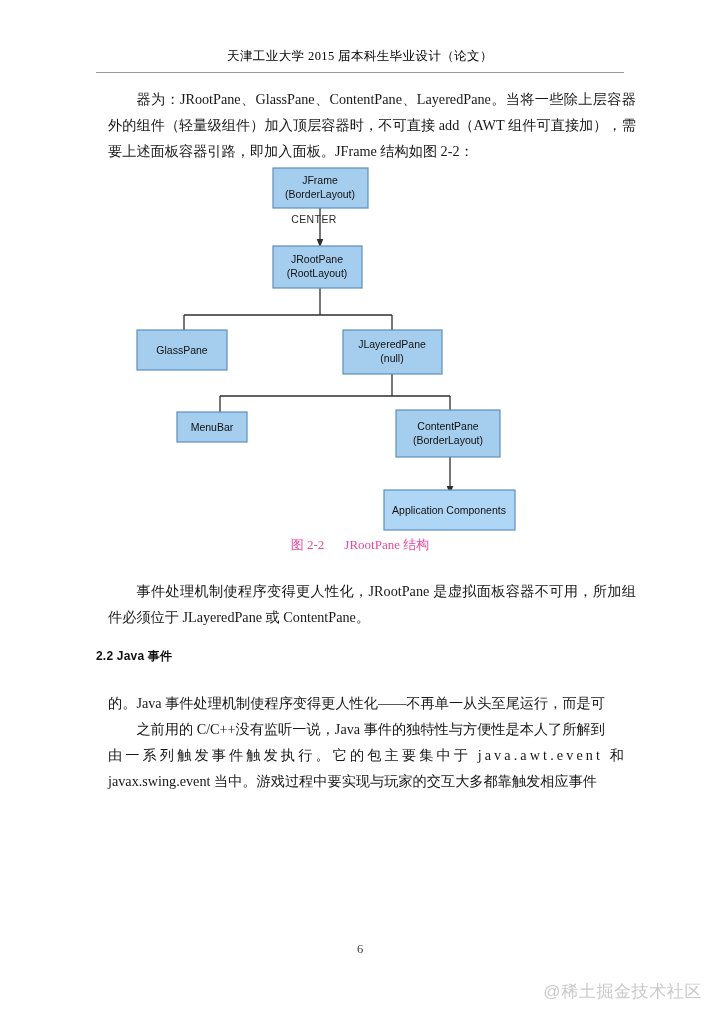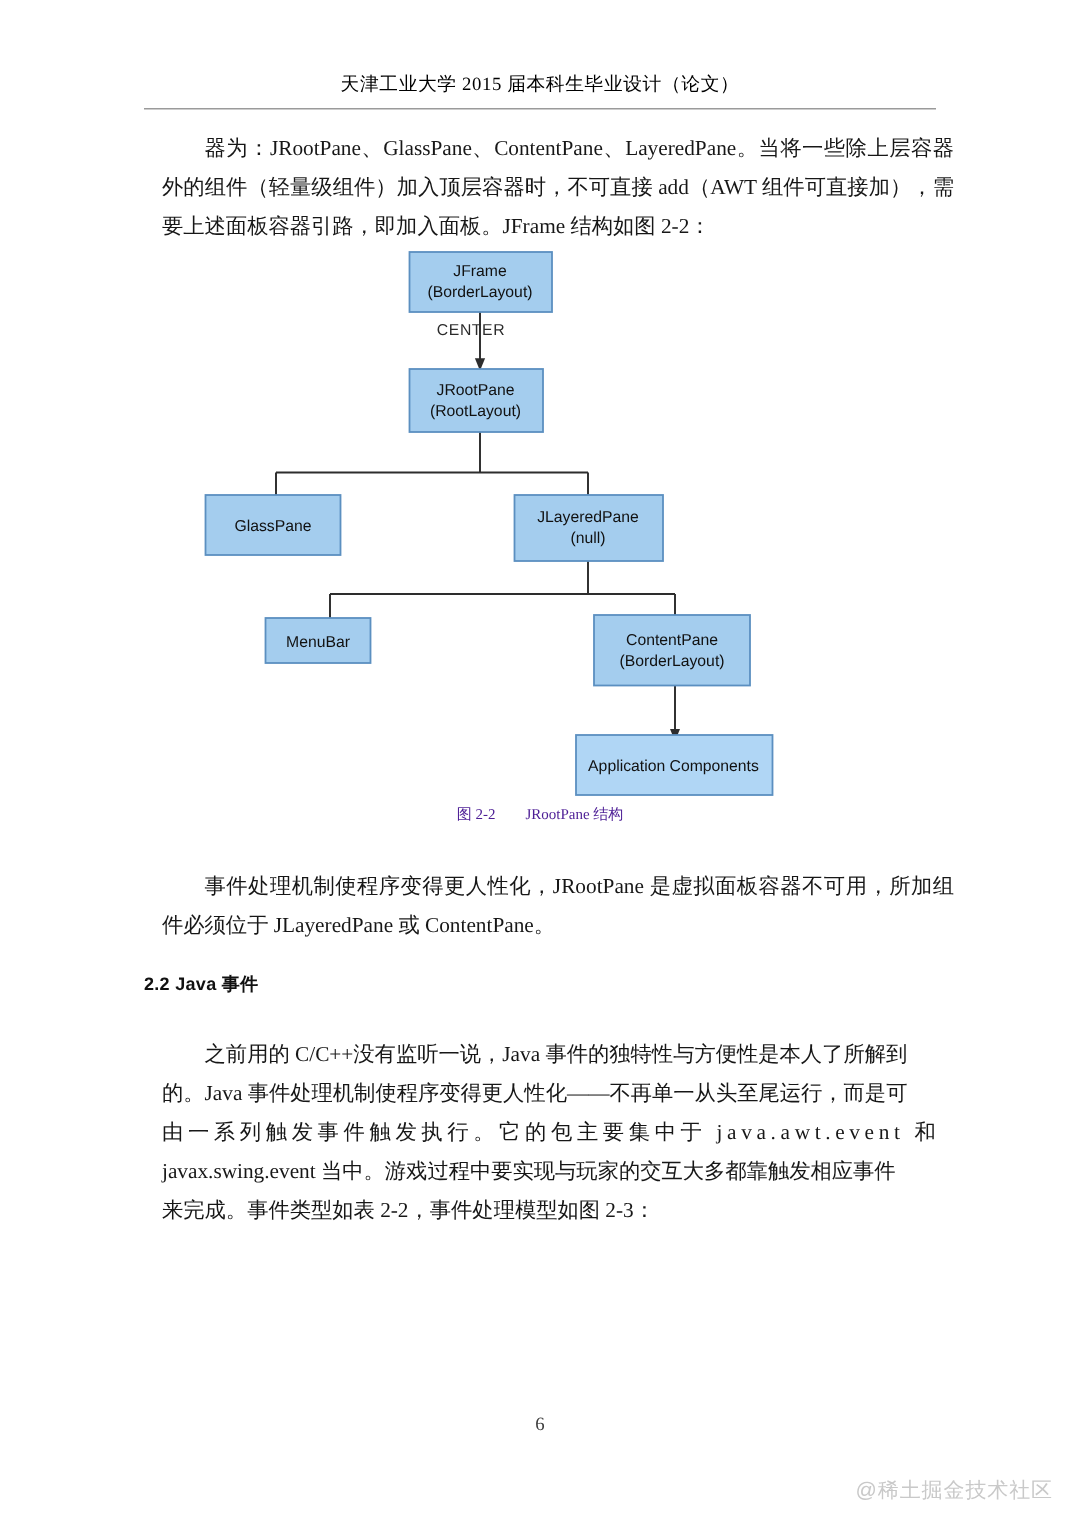--- a/index.html
+++ b/index.html
@@ -101,42 +101,42 @@
     fill: #2b2b2b;
     letter-spacing: 0.4px;
   }
 
   .caption {
     position: absolute;
     left: 96px;
     top: 536px;
     width: 528px;
     text-align: center;
-    font-size: 10px;
-    color: #4c1d95;
+    font-size: 13px;
+    color: #ec4899;
   }
   .caption .gap { display: inline-block; width: 20px; }
 
   
   .folio {
     position: absolute;
     left: 96px;
     top: 942px;
     width: 528px;
     text-align: center;
     font-size: 12.5px;
     color: #3d3d3d;
   }
 
   .watermark {
     position: absolute;
     right: 18px;
     bottom: 16px;
     font-family: "Liberation Sans", "DejaVu Sans", sans-serif;
-    font-size: 14px;
+    font-size: 17px;
     color: #c9c9c9;
     letter-spacing: 0.6px;
     user-select: none;
   }
 </style>
 </head>
 <body>
 
 <div class="page">
 
@@ -222,23 +222,22 @@
 
   <div class="caption">
     <span>图 2-2</span><span class="gap"></span><span>JRootPane 结构</span>
   </div>
 
   <div class="body-block para-2 indent">事件处理机制使程序变得更人性化，JRootPane 是虚拟面板容器不可用，所加组件必须位于 JLayeredPane 或 ContentPane。</div>
 
   <div class="heading">2.2 Java 事件</div>
 
   <div class="body-block para-3">
+    <span class="loose-line">的。Java 事件处理机制使程序变得更人性化——不再单一从头至尾运行，而是可</span>
     <span class="loose-line indent">之前用的 C/C++没有监听一说，Java 事件的独特性与方便性是本人了所解到</span>
-    <span class="loose-line">的。Java 事件处理机制使程序变得更人性化——不再单一从头至尾运行，而是可</span>
     <span class="loose-line tracked">由一系列触发事件触发执行。它的包主要集中于 java.awt.event 和</span>
     <span class="loose-line">javax.swing.event 当中。游戏过程中要实现与玩家的交互大多都靠触发相应事件</span>
-    <span class="loose-line">来完成。事件类型如表 2-2，事件处理模型如图 2-3：</span>
   </div>
 
   <div class="folio">6</div>
   <div class="watermark">@稀土掘金技术社区</div>
 
 </div>
 
 </body></html>

